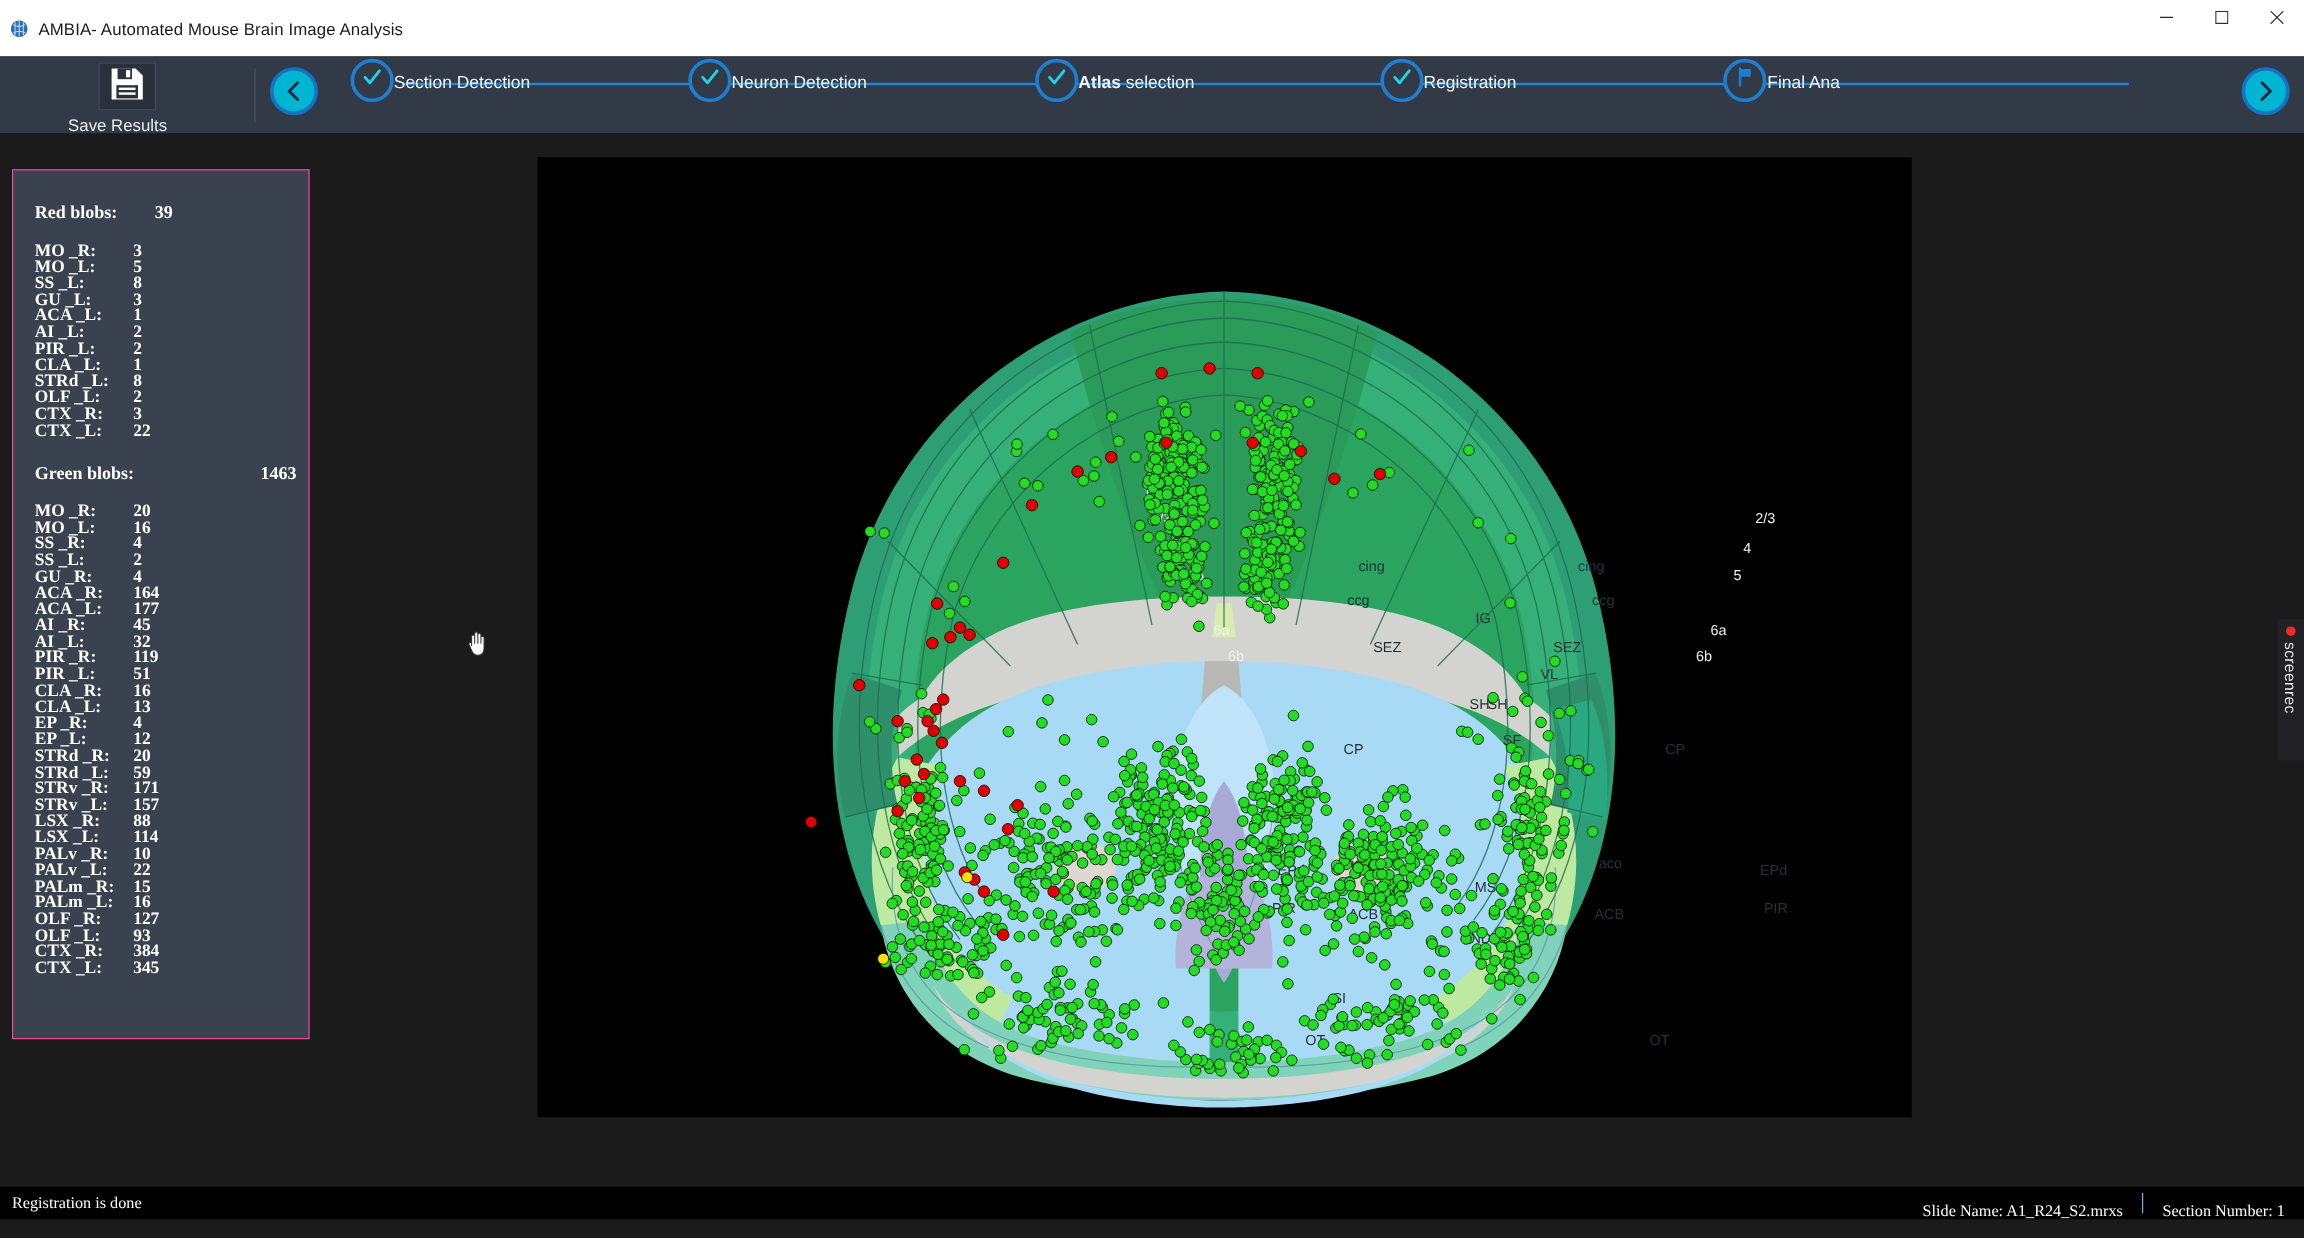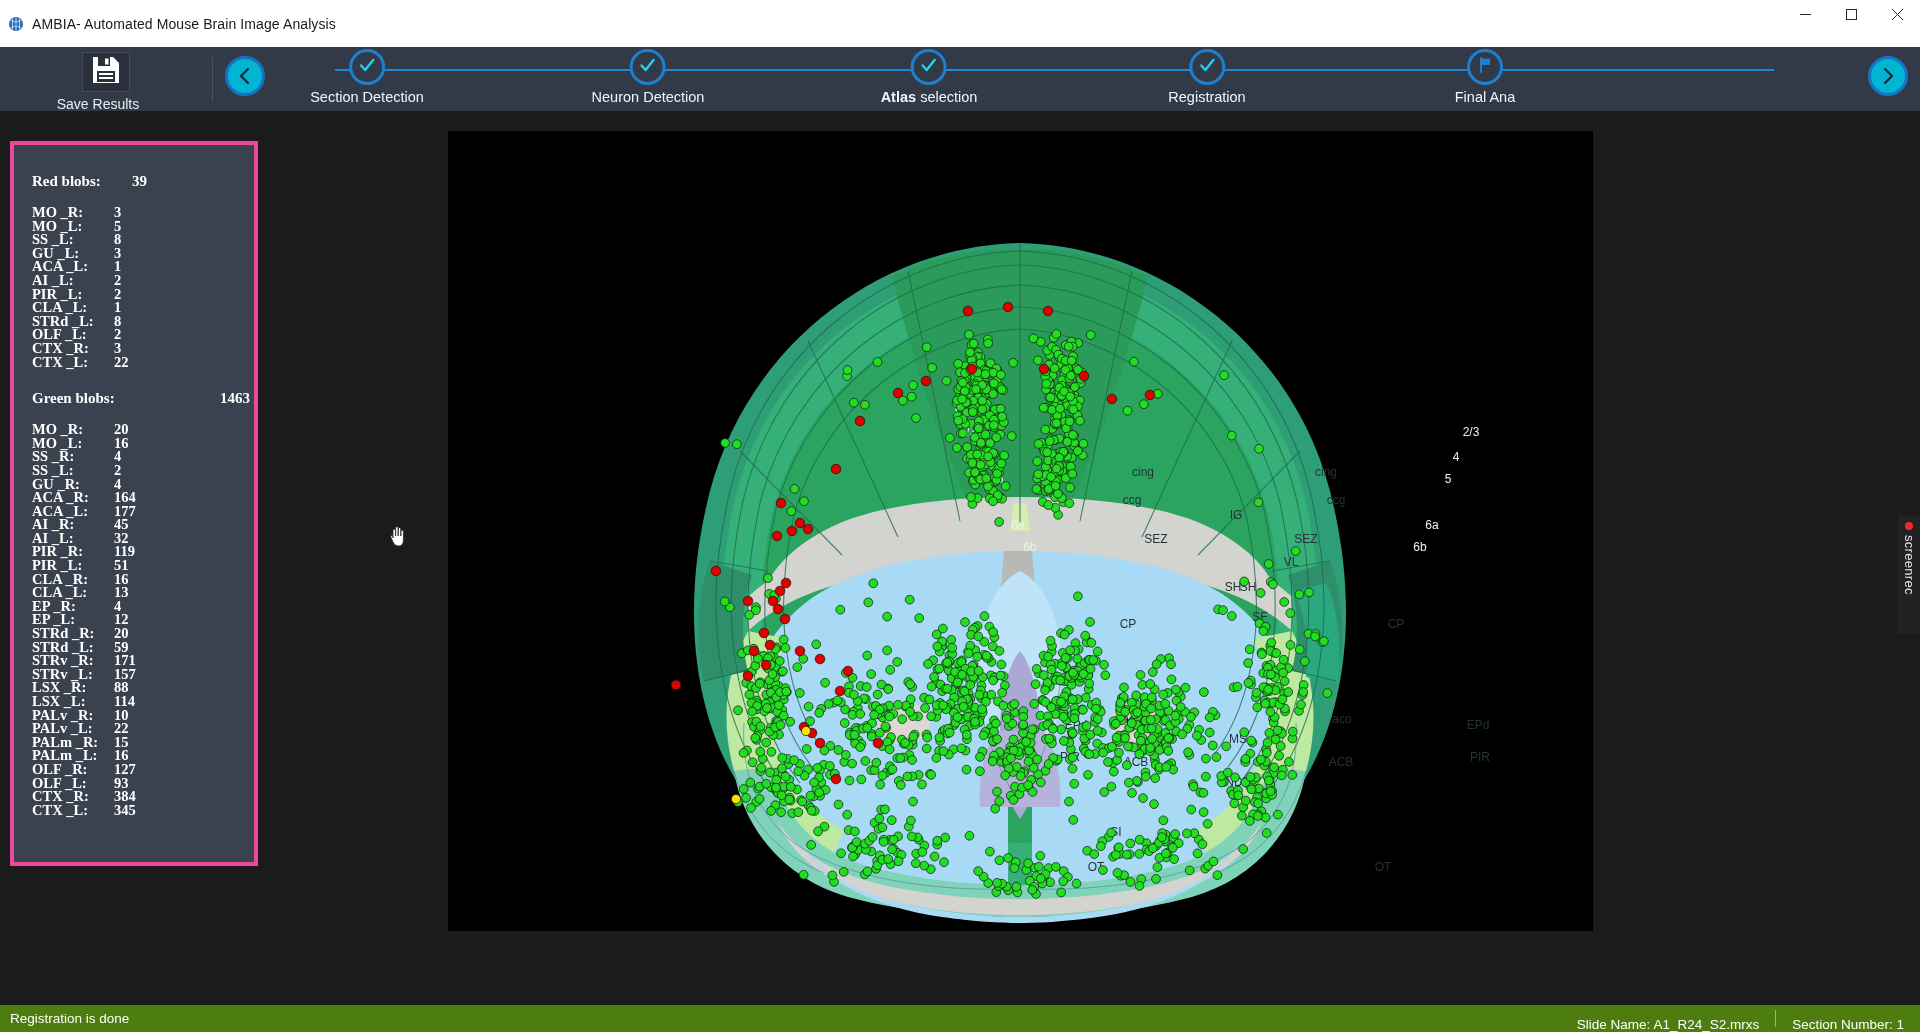--- a/index.html
+++ b/index.html
@@ -82,21 +82,21 @@
   .steps-wrap {
     flex: 1 1 auto; position: relative; height: 82px;
     margin: 0 14px;
   }
   .steps-line {
     position: absolute; left: 56px; right: 80px; top: 30px;
     height: 2px; background: #1e88d8;
   }
   .step {
     position: absolute; top: 10px;
-    display: flex; flex-direction: column; align-items: center;
+    display: flex; align-items: center;
     transform: translateX(-50%);
     cursor: pointer;
   }
   .step-circle {
     width: 36px; height: 36px; border-radius: 50%;
     border: 3px solid #1e7fd0;
     background: #333a47;
     display: flex; align-items: center; justify-content: center;
     position: relative; z-index: 2;
   }
@@ -116,21 +116,21 @@
     position: absolute; top: 111px; left: 0;
     width: 1920px; height: 900px;
     background: #1b1b1b;
   }
 
   
   .stats-panel {
     position: absolute; left: 10px; top: 30px;
     width: 248px; height: 725px;
     background: #3b424f;
-    border: 4px solid #ec4899;
+    border: 1px solid #ec4899;
     overflow: hidden;
   }
   .stats-inner { padding: 28px 0 0 18px; }
   .stats-head {
     color: #ffffff; font-size: 15px; font-weight: 700;
     font-family: "Liberation Serif", serif;
     display: flex; margin-bottom: 16px;
   }
   .stats-head .k { width: 100px; }
   .stats-head .v { }
@@ -153,25 +153,25 @@
   }
   .viewport svg { display: block; }
 
   .cursor-hand {
     position: absolute; left: 388px; top: 413px;
     width: 20px; height: 24px; pointer-events: none;
   }
 
   
   .statusbar {
-    position: absolute; left: 0; bottom: 0;
+    position: absolute; left: 0; bottom: 16px;
     width: 1920px; height: 27px;
-    background: #4d7c0f;
+    background: #000000;
     display: flex; align-items: center;
-    color: #ffffff; font-size: 13.5px;
+    color: #ffffff; font-size: 13.5px; font-family: Liberation Serif, serif;
   }
   .status-msg { margin-left: 10px; }
   .status-right { margin-left: auto; display: flex; align-items: center; }
   .status-right .cell { padding: 0 16px; white-space: nowrap; margin-top: 12px; }
   .status-div { width: 1px; height: 17px; background: #6fb4e6; }
 
   
   .screenrec {
     position: absolute; right: 0; top: 516px;
     width: 22px; height: 118px;

